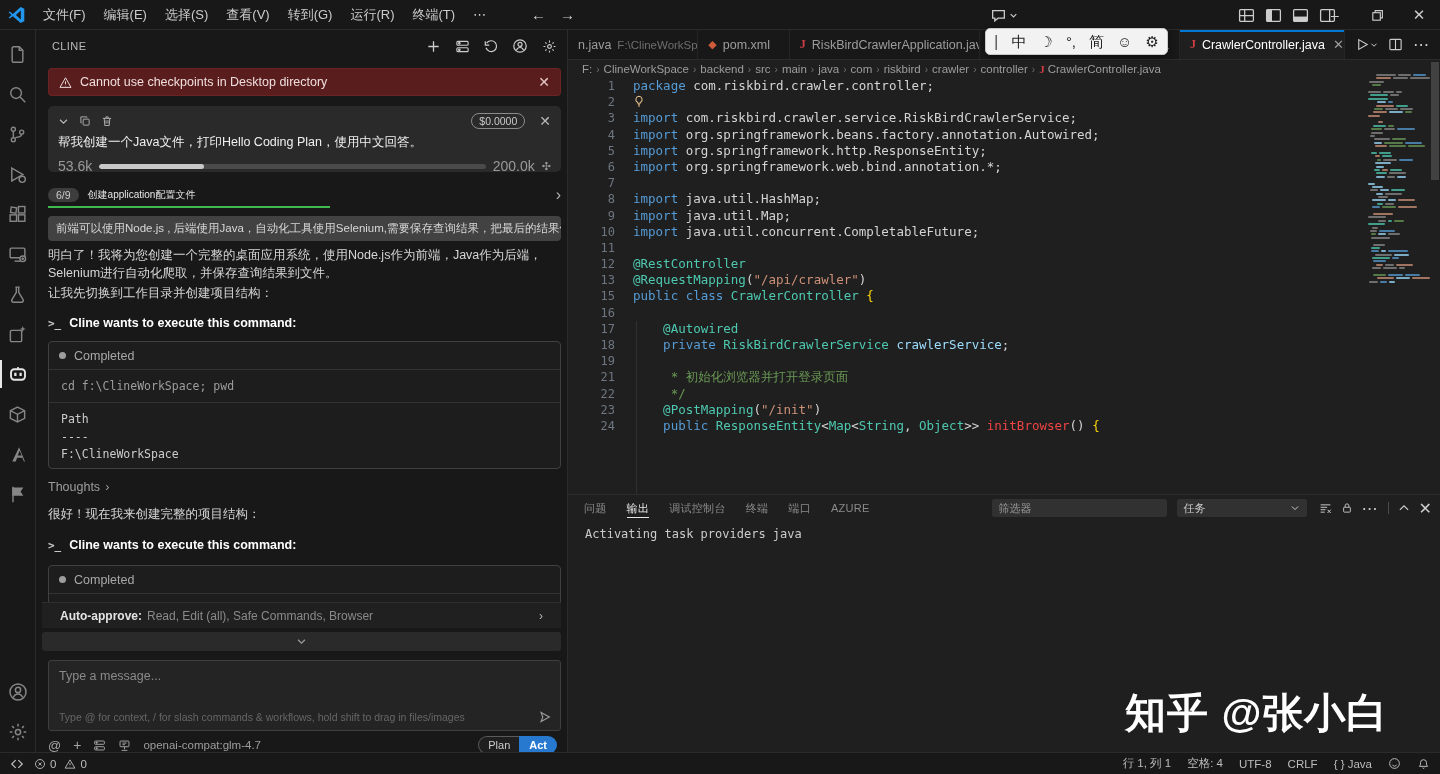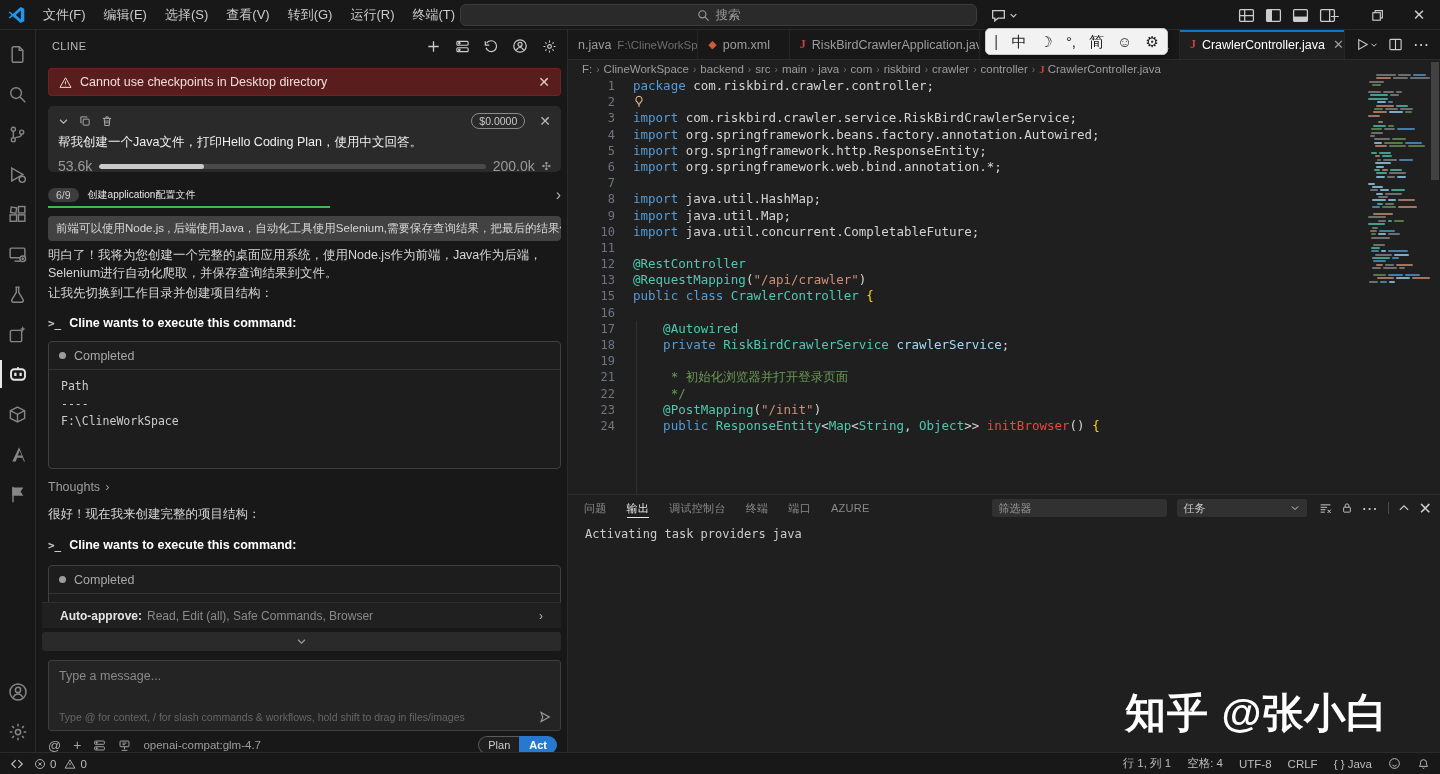--- a/index.html
+++ b/index.html
@@ -193,29 +193,20 @@
         <div class="menu-item">选择(S)</div>
         <div class="menu-item">查看(V)</div>
         <div class="menu-item">转到(G)</div>
         <div class="menu-item">运行(R)</div>
         <div class="menu-item">终端(T)</div>
         <div class="menu-item">⋯</div>
       </div>
     <div class="nav-arrows">
       <span>←</span>
       <span>→</span>
-    </div>
-    <div class="searchbox">
-      <svg class="ic" width="13" height="13" viewBox="0 0 16 16">
-          <g fill="none" stroke="#9d9d9d" stroke-width="1.4">
-            <circle cx="6.6" cy="6.6" r="4.4"></circle>
-            <path d="M10 10l4.2 4.2"></path>
-          </g>
-        </svg>
-      <span>搜索</span>
     </div>
     <div class="chat-btn">
       <svg class="ic" width="17" height="17" viewBox="0 0 16 16">
           <path fill="none" stroke="#cccccc" stroke-width="1.2" d="M2.5 3.5h11v7h-6l-3 2.6v-2.6h-2z"></path>
         </svg>
       <svg class="ic" width="9" height="9" viewBox="0 0 16 16">
           <path fill="none" stroke="#cccccc" stroke-width="2" d="M3 5.5l5 5 5-5"></path>
         </svg>
     </div>
     <div class="layout-icons" id="layoutIcons">
@@ -451,20 +442,21 @@
       <div class="cmd-header" style="top:286px;">
         <span class="ticon">&gt;_</span>
         <span>Cline wants to execute this command:</span>
       </div>
 
       <div class="cmdcard" style="top:311px; height:128px;">
         <div class="cc-status">
           <span class="cc-dot"></span>
           <span>Completed</span>
         </div>
+        <div class="cc-cmd">cd f:\ClineWorkSpace; pwd</div>
         <div class="cc-out">Path
 ----
 F:\ClineWorkSpace</div>
       </div>
 
       <div class="thoughts" style="top: 450px;">
         <span>Thoughts</span>
         <span>›</span>
       </div>
 

